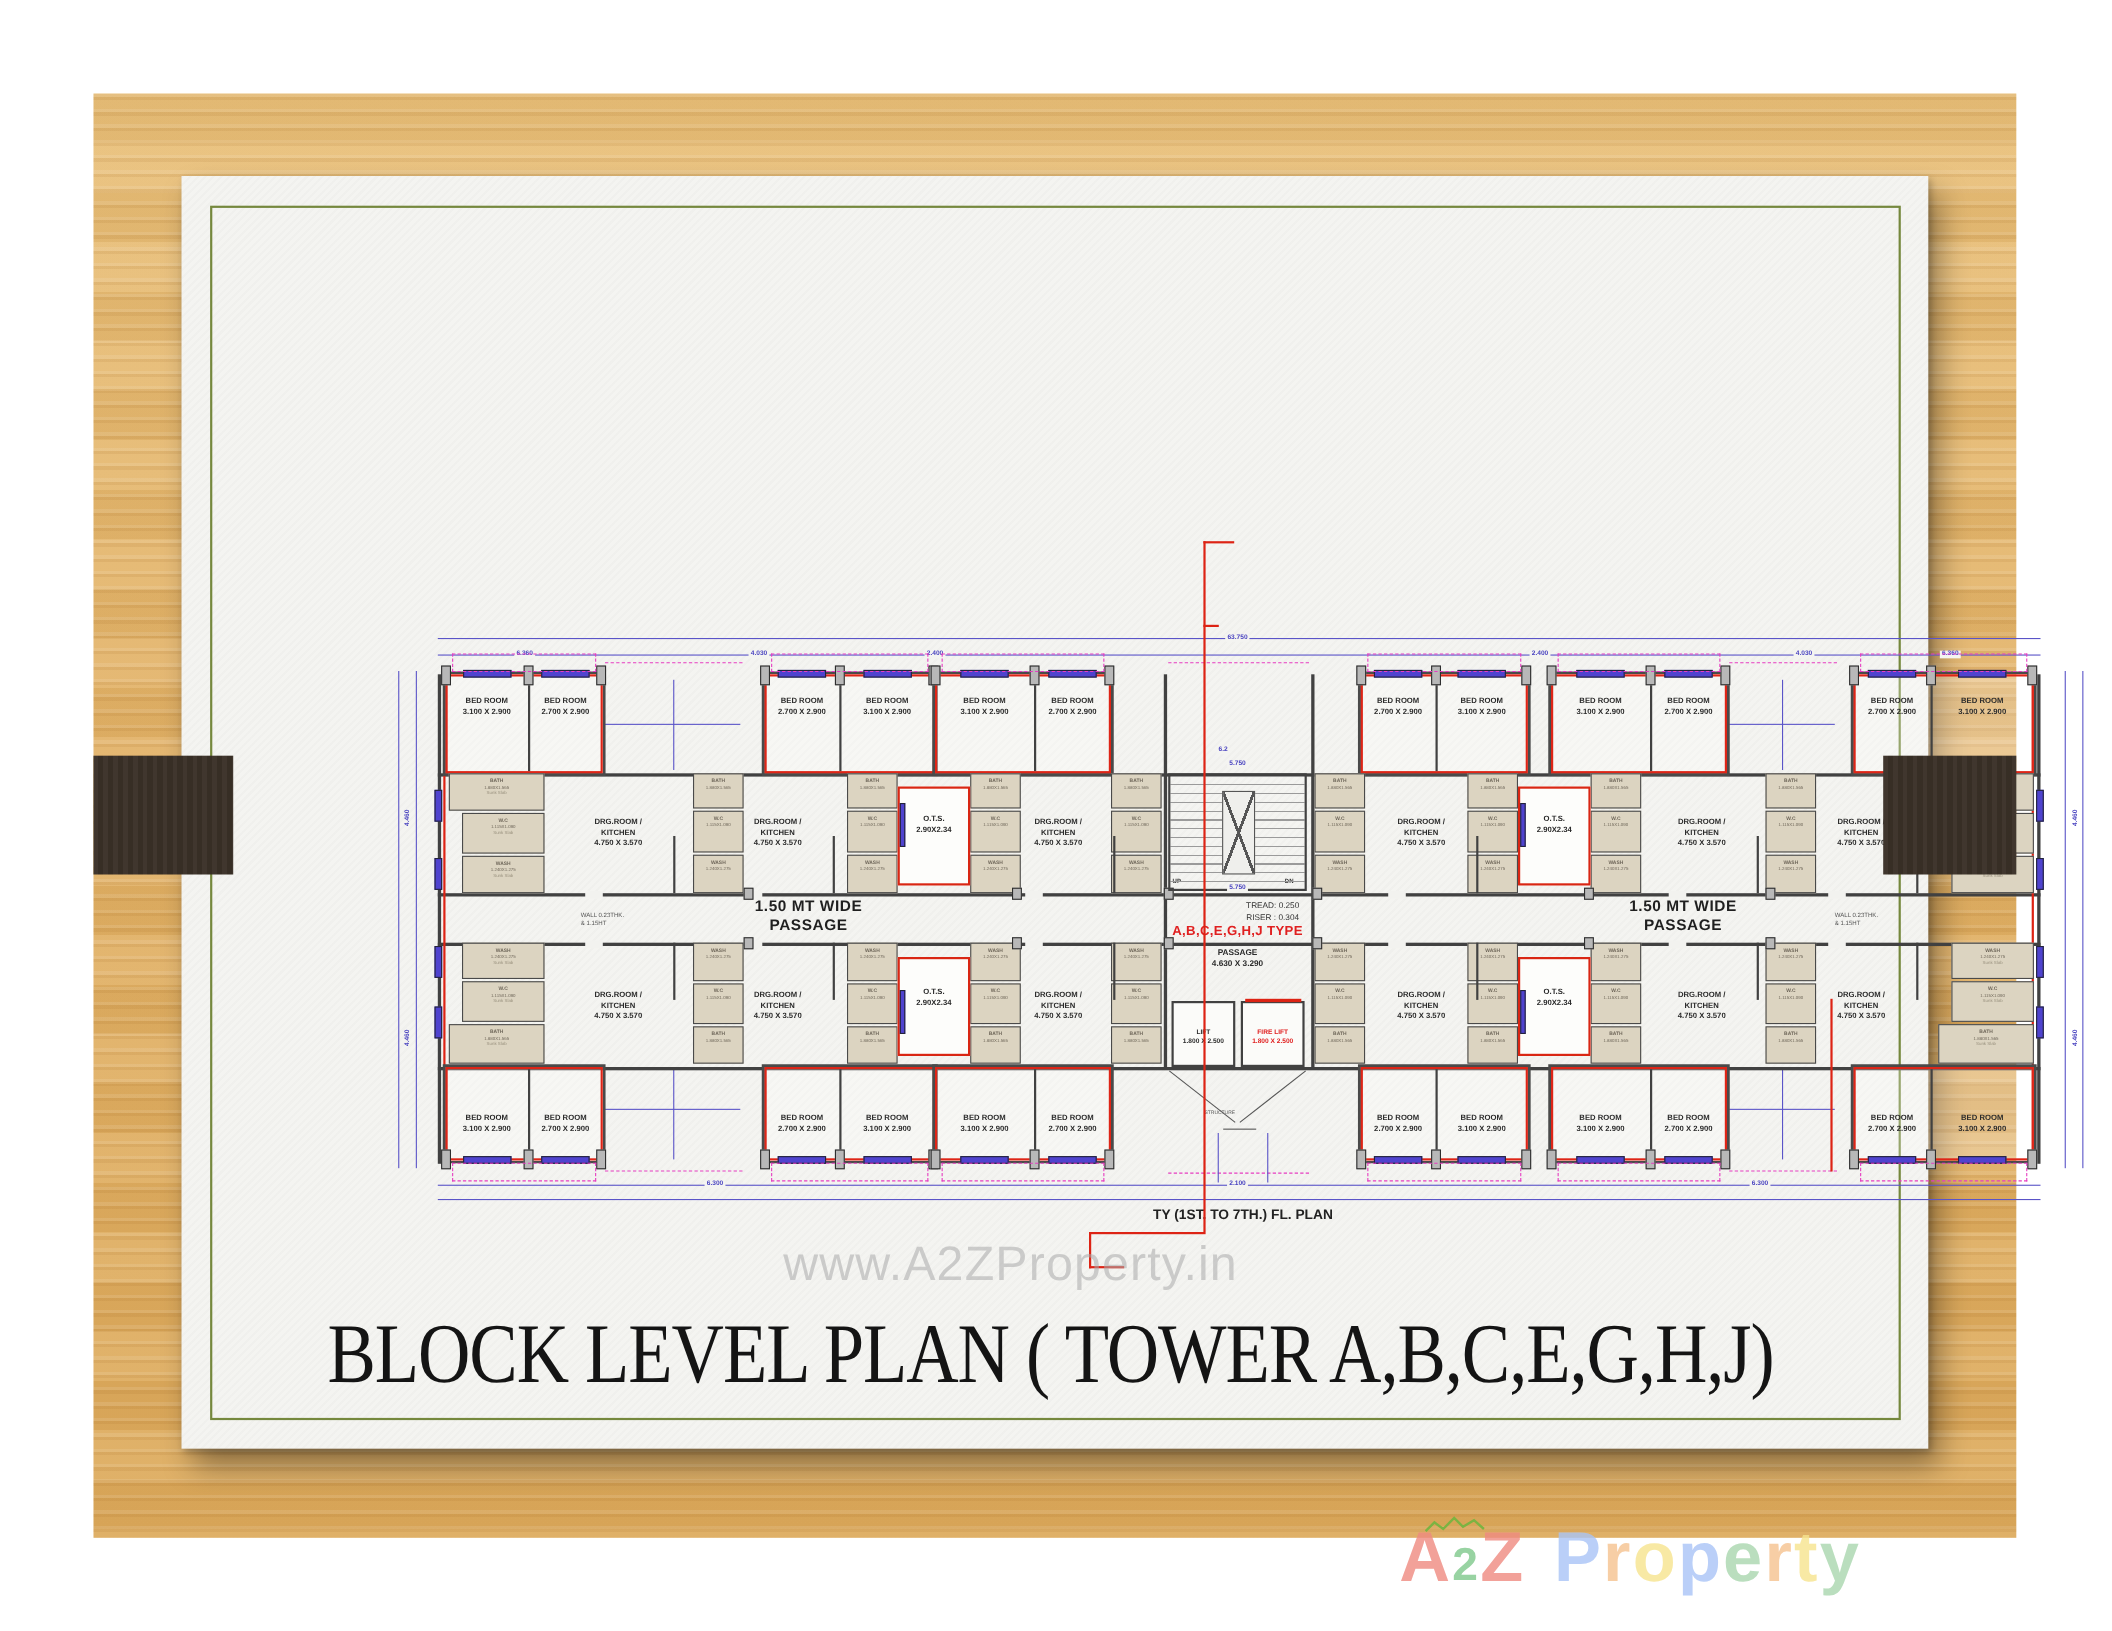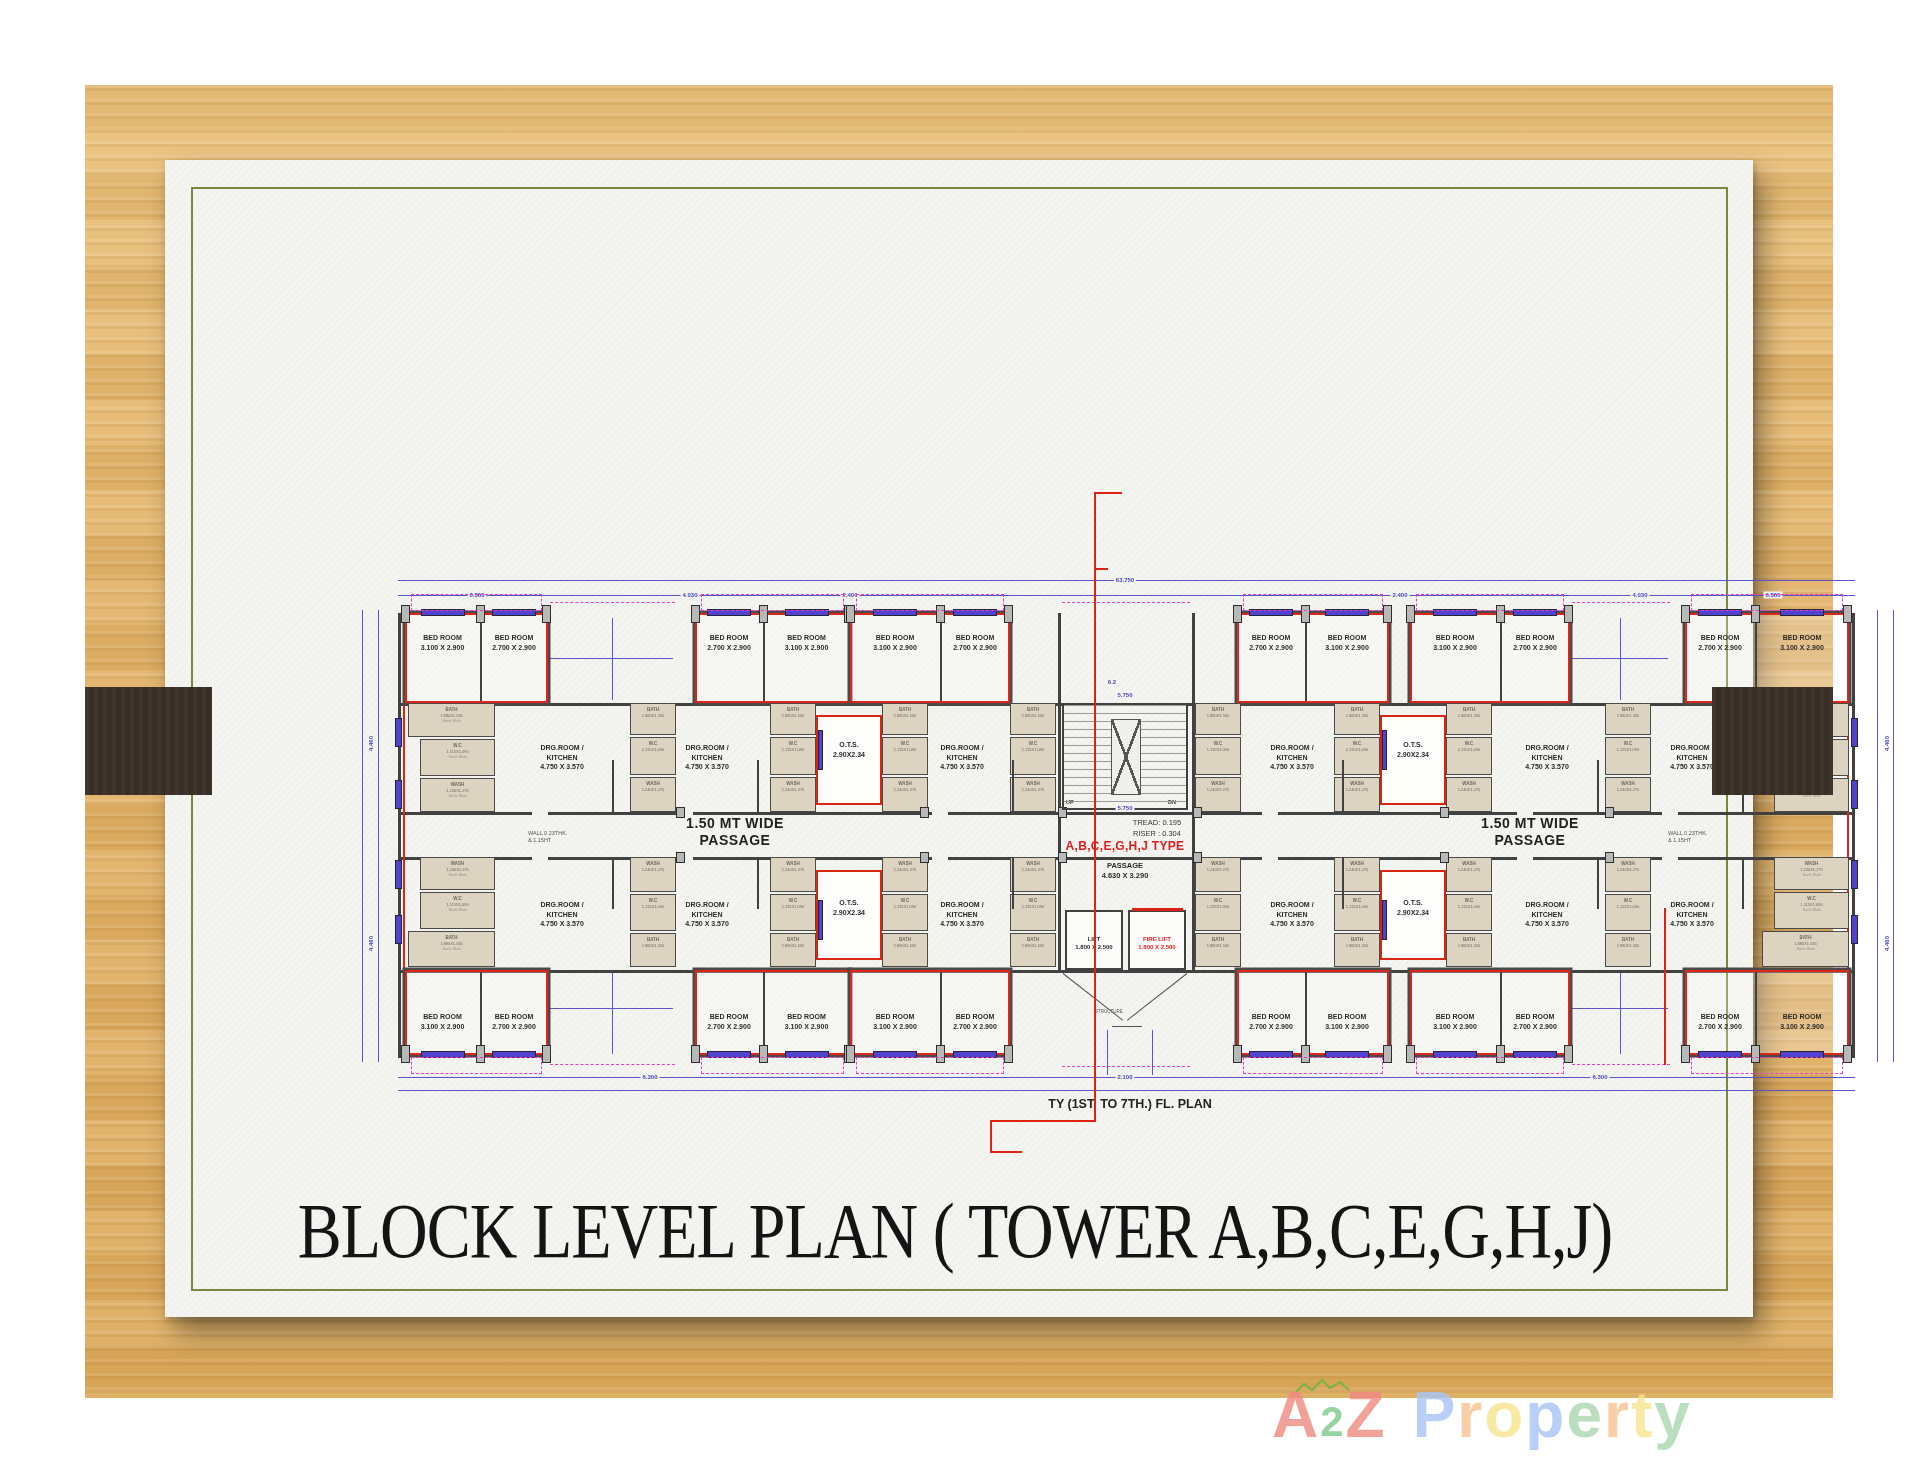--- a/index.html
+++ b/index.html
@@ -91,21 +91,21 @@
 <div class="stage">
   <div class="wood"></div>
 
   <div class="page">
     <div class="green-frame"></div>
 
     <div class="plan" id="plan">
 
       <div class="passage-label" style="left:300px;top:325px;"><span>1.50 MT WIDE</span><br><span>PASSAGE</span></div>
       <div class="passage-label" style="left:1095px;top:325px;"><span>1.50 MT WIDE</span><br><span>PASSAGE</span></div>
-      <div class="treadblk"><span>TREAD: 0.195</span><br><span>RISER : 0.304</span></div>
+      <div class="treadblk"><span>TREAD: 0.250</span><br><span>RISER : 0.304</span></div>
       <div class="typelab">A,B,C,E,G,H,J TYPE</div>
       <div class="corepass">PASSAGE
 4.630 X 3.290</div>
       <div class="liftbox" style="left:715px;">LIFT
 1.800 X 2.500</div>
       <div class="liftbox" style="left:778px;color:#e02020;">FIRE LIFT
 1.800 X 2.500</div>
       <div class="tinytxt" style="left:716px;top:309px;">UP</div>
       <div class="tinytxt" style="left:818px;top:309px;">DN</div>
       <div class="wallnote" style="left:178px;top:340px;">WALL 0.23THK.
@@ -666,20 +666,21 @@
         <div class="red" style="left: 744px; top: 2px; width: 2px; height: 628px;"></div>
         <div class="red" style="left: 744px; top: 2px; width: 28px; height: 2px;"></div>
         <div class="red" style="left: 744px; top: 78px; width: 14px; height: 2px;"></div>
         <div class="red" style="left: 640px; top: 630px; width: 106px; height: 2px;"></div>
         <div class="red" style="left: 640px; top: 630px; width: 2px; height: 33px;"></div>
         <div class="red" style="left: 640px; top: 661px; width: 32px; height: 2px;"></div>
         <div class="red" style="left: 1314px; top: 418px; width: 2px; height: 157px;"></div>
         <div class="red" style="left: 782px; top: 418px; width: 51px; height: 3px;"></div>
       </div>
 
+    <div class="watermark">www.A2ZProperty.in</div>
     <h1 class="title">BLOCK LEVEL PLAN ( TOWER A,B,C,E,G,H,J)</h1>
   </div>
 
   <div class="band band-l"></div>
   <div class="band band-r"></div>
 
   <svg class="zig" width="56" height="16" viewBox="0 0 56 16">
     <polyline points="1,14 9,6 17,12 27,2 35,10 45,4 54,12" fill="none" stroke="#7cb342" stroke-width="2.2"></polyline>
   </svg>
   <div class="logo" id="logo">

